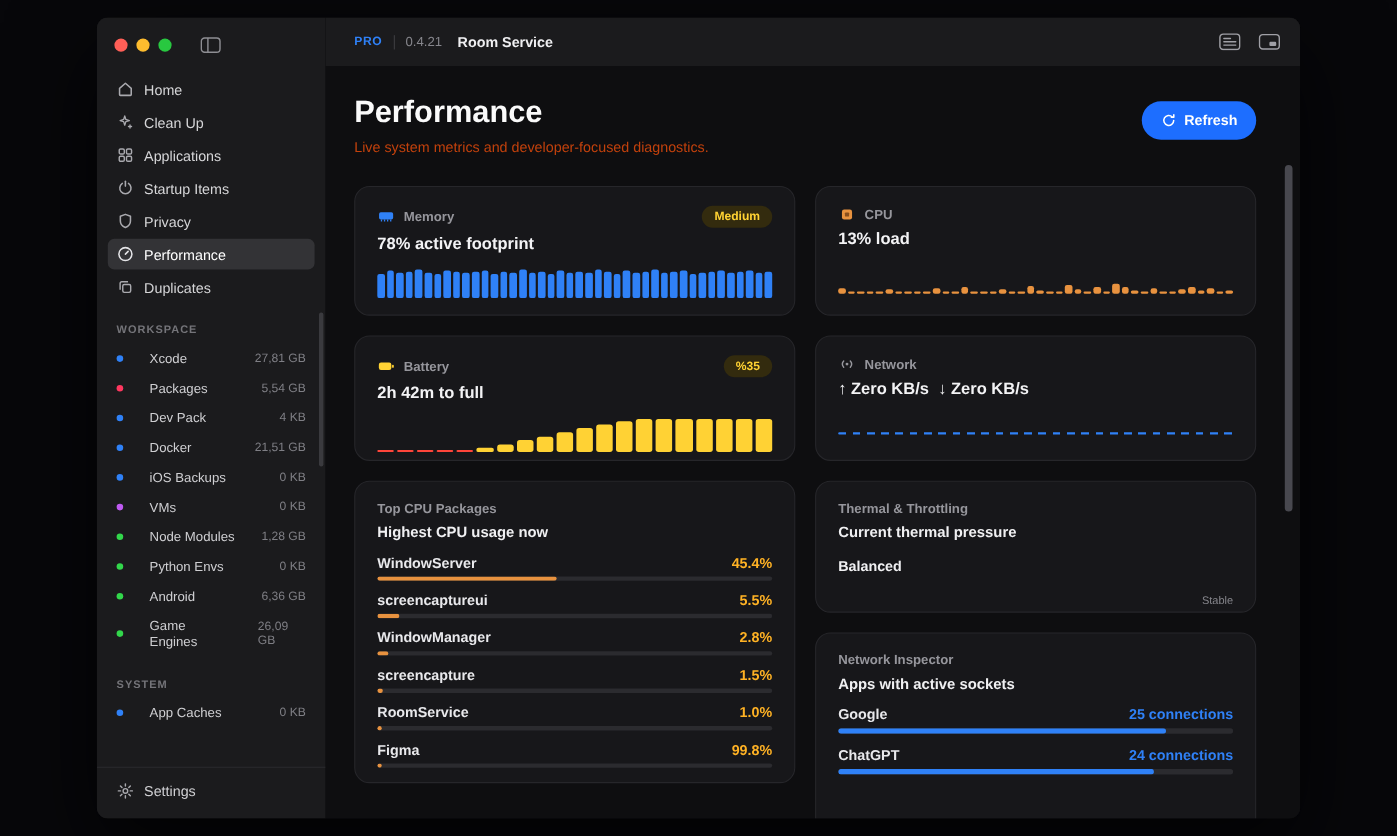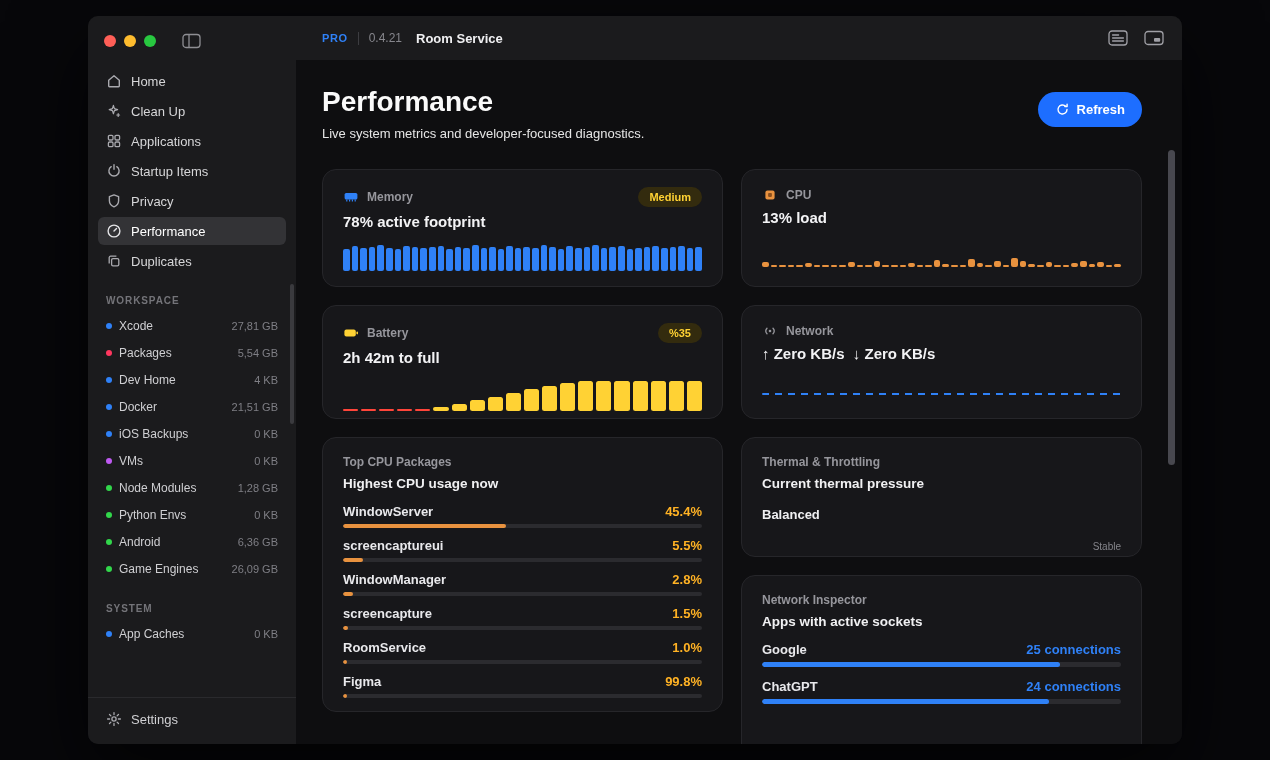--- a/index.html
+++ b/index.html
@@ -20,21 +20,21 @@
   .sb-toggle svg{width:100%;height:100%;}
   .nav { padding:8px 10px 0; display:flex; flex-direction:column; gap:2px; }
   .nav-item { display:flex; align-items:center; gap:9px; padding:6px 8px; border-radius:6px;
               color:#d6d6d8; font-size:13px; cursor:pointer; }
   .nav-item.selected { background:#333336; color:#ffffff; }
   .nav-icon { width:16px; height:16px; color:#a9a9ae; display:flex; flex:0 0 16px; }
   .nav-icon svg{width:100%;height:100%;}
   .nav-item.selected .nav-icon{color:#e4e4e7;}
   .section-title { padding:20px 18px 7px; font-size:10px; letter-spacing:.9px;
                    color:#747479; font-weight:700; }
-  .ws-item { display:flex; align-items:center; gap:7px; padding:6px 8px; margin:0 10px 1px;
+  .ws-item { display:flex; align-items:center; gap:24px; padding:6px 8px; margin:0 10px 1px;
              border-radius:6px; font-size:12px; color:#cfcfd2; cursor:pointer; }
   .ws-dot { width:6px; height:6px; border-radius:50%; flex:0 0 6px; }
   .ws-size { margin-left:auto; color:#7f7f85; font-size:11px; }
   .sidebar-bottom { margin-top:auto; border-top:1px solid #2a2a2d; padding:13px 18px 17px;
                     display:flex; align-items:center; gap:9px; color:#cfcfd2; font-size:13px;
                     cursor:pointer; }
   .sidebar-bottom .nav-icon{color:#a9a9ae;}
   .side-scroll { position:absolute; right:2px; top:268px; width:4px; height:140px;
                  border-radius:2px; background:#3a3a3e; }
 
@@ -48,21 +48,21 @@
   .tb-version { color:#86868c; font-size:12px; }
   .tb-app { color:#f0f0f2; font-size:13px; font-weight:700; margin-left:4px; }
   .tb-icons { margin-left:auto; display:flex; gap:16px; color:#a0a0a6; }
   .tb-icon { width:20px; height:16px; cursor:pointer; }
   .tb-icon svg{width:100%;height:100%;}
 
   .content { flex:1; padding:26px 40px 0 26px; overflow:hidden; }
   .header-row { display:flex; justify-content:space-between; align-items:flex-start;
                 margin-bottom:28px; }
   .page-title { font-size:28px; line-height:32px; font-weight:700; color:#fafafa; }
-  .page-sub { margin-top:8px; font-size:13px; color:#e5e5e5;text-align:center; }
+  .page-sub { margin-top:8px; font-size:13px; color:#c2410c;text-align:center; }
   .refresh-btn { display:flex; align-items:center; gap:7px; background:#1d6eff; color:#fff;
                  font-size:13px; font-weight:700; border:none; border-radius:18px; height:35px;
                  padding:0 17px; margin-top:6px; cursor:pointer;
                  font-family:"Liberation Sans","DejaVu Sans",sans-serif; }
   .refresh-btn .ic{width:15px;height:15px;display:flex;}
   .refresh-btn svg{width:100%;height:100%;}
 
   .columns { display:flex; gap:18px; }
   .col { flex:1; min-width:0; display:flex; flex-direction:column; gap:18px; }
   .card { background:#17171a; border:1px solid #26262a; border-radius:14px;
@@ -197,21 +197,21 @@
     <span class="ws-label">Xcode</span>
     <span class="ws-size">27,81 GB</span>
   </div>
         <div class="ws-item">
     <span class="ws-dot" style="background: rgb(255, 55, 95);"></span>
     <span class="ws-label">Packages</span>
     <span class="ws-size">5,54 GB</span>
   </div>
         <div class="ws-item">
     <span class="ws-dot" style="background: rgb(47, 129, 247);"></span>
-    <span class="ws-label">Dev Home</span>
+    <span class="ws-label">Dev Pack</span>
     <span class="ws-size">4 KB</span>
   </div>
         <div class="ws-item">
     <span class="ws-dot" style="background: rgb(47, 129, 247);"></span>
     <span class="ws-label">Docker</span>
     <span class="ws-size">21,51 GB</span>
   </div>
         <div class="ws-item">
     <span class="ws-dot" style="background: rgb(47, 129, 247);"></span>
     <span class="ws-label">iOS Backups</span>

